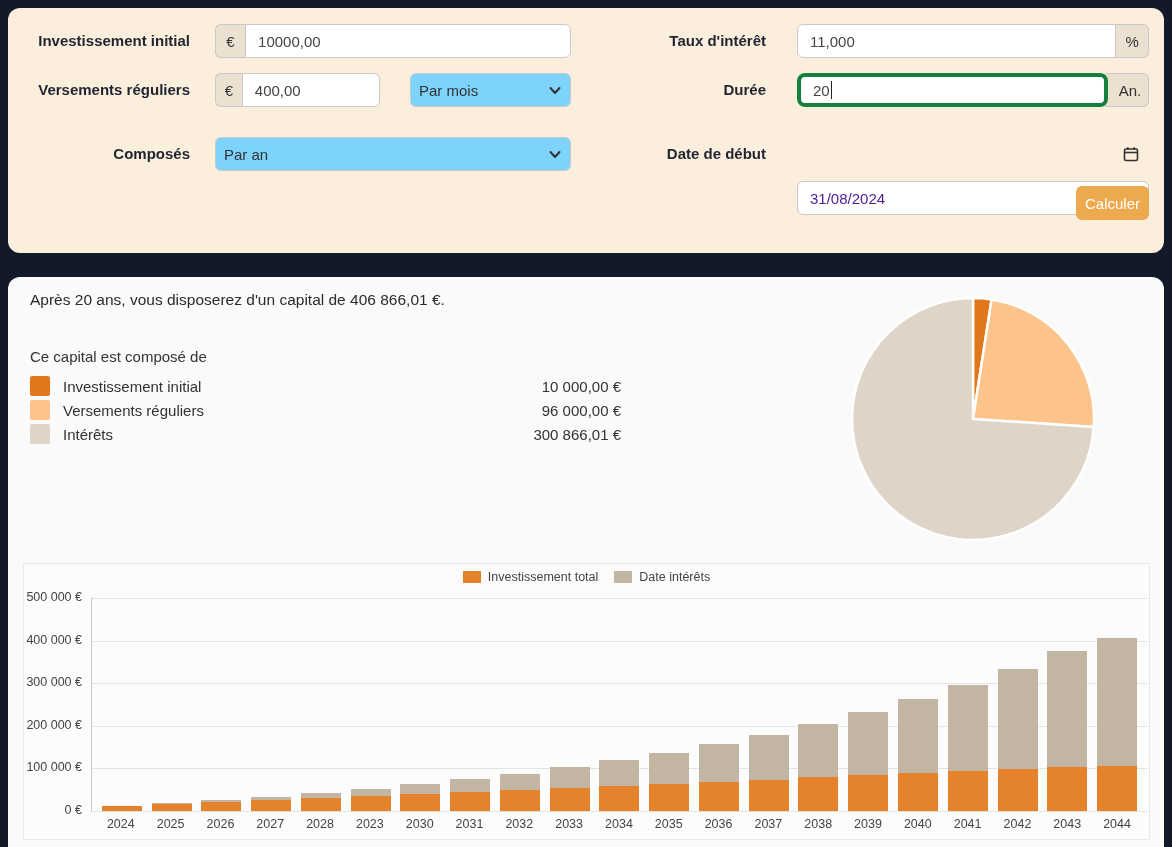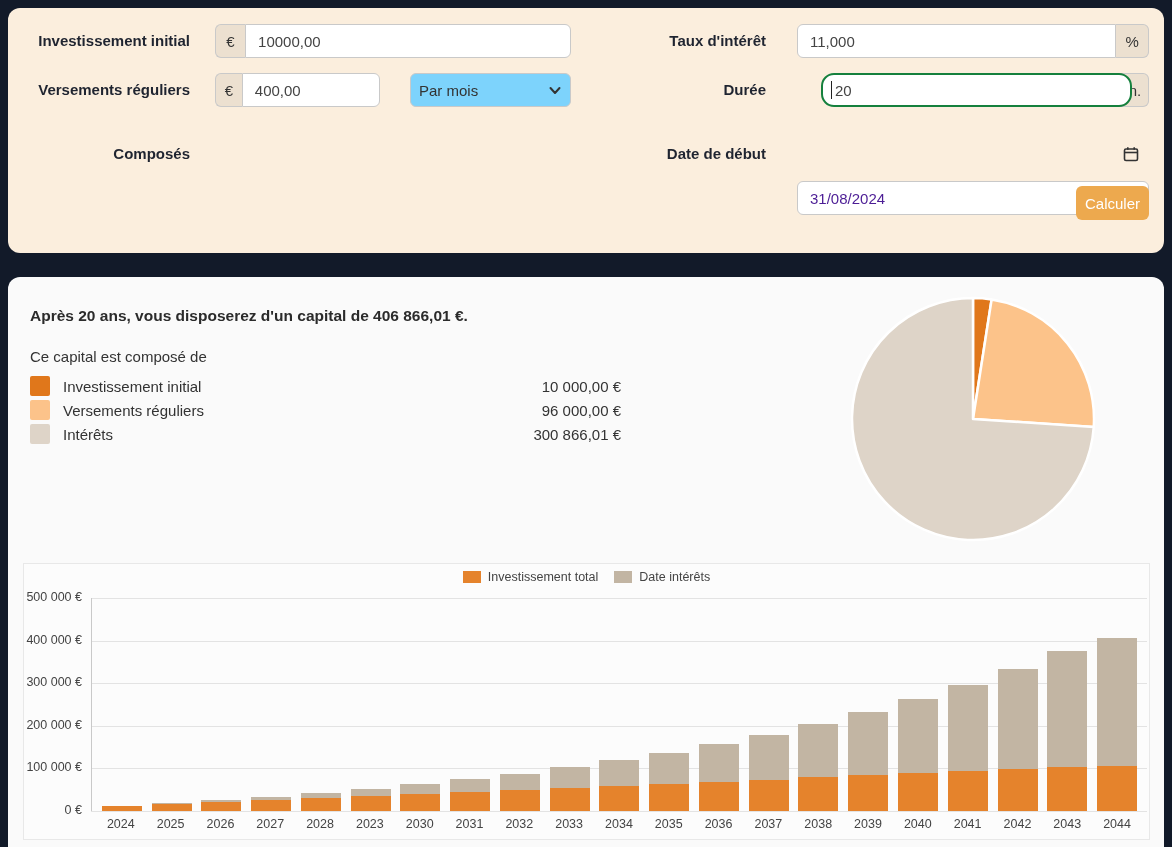--- a/index.html
+++ b/index.html
@@ -28,42 +28,42 @@
   .addon.left  { border-radius:6px 0 0 6px; border-right:none; width:33px; }
   .addon.right { border-radius:0 6px 6px 0; border-left:none; }
   .tinput {
     border:1px solid #c9c9c9; background:#fff; height:34px;
     font-family:"Liberation Sans", sans-serif;
     font-size:15px; color:#444; padding:0 12px; outline:none; width:100%;
   }
   .igroup .tinput.mid { border-radius:0 6px 6px 0; }
   .tinput.solo { border-radius:6px; }
   .tinput.focused {
-    border:2px solid #15803d; border-radius:13px; z-index:2; position:relative;margin-left:24px;
+    border:4px solid #15803d; border-radius:8px; z-index:2; position:relative;
   }
   .caret { position:absolute; left:34px; top:8px; width:1px; height:18px; background:#222; z-index:3; }
   .fselect-wrap { position:absolute; height:34px; }
   select.fselect {
     width:100%; height:34px; border:1px solid #c9c9c9; border-radius:6px;
     background:#7dd3fc; font-family:"Liberation Sans", sans-serif; font-size:15px; color:#333;
     padding:0 30px 0 8px; appearance:none; -webkit-appearance:none; outline:none;
   }
   .chev { position:absolute; right:10px; top:10px; pointer-events:none; }
   .cal-icon { position:absolute; right:10px; top:9px; pointer-events:none; }
   .calc-btn {
     position:absolute; left:1068px; top:178px; width:73px; height:34px;
     background:#eda94e; color:#fff; border:none; border-radius:6px;
     font-family:"Liberation Sans", sans-serif; font-size:15px; cursor:pointer;
   }
   
   .card {
     position:absolute; left:8px; top:277px; width:1156px; height:570px;
     background:#fafafa; border-radius:12px 12px 0 0;
   }
-  .summary { position:absolute; left:22px; top:30px; font-size:15.5px; font-weight:bold; color:#2b2b2b; }
+  .summary { position:absolute; left:22px; top:14px; font-size:15.5px; font-weight:normal; color:#2b2b2b; }
   .intro   { position:absolute; left:22px; top:71px; font-size:15px; color:#333; }
   .bk-list { position:absolute; left:22px; top:97px; width:591px; }
   .bk-row  { display:flex; align-items:center; height:24px; }
   .bk-swatch { width:20px; height:20px; border-radius:2px; margin-right:13px; flex:none; }
   .bk-label { font-size:15px; color:#333; flex:1; }
   .bk-value { font-size:15px; color:#333; text-align:right; }
   .pie-wrap { position:absolute; left:841px; top:18px; width:248px; height:248px; }
   
   .chart-box {
     position:absolute; left:15px; top:286px; width:1127px; height:277px;
@@ -128,20 +128,30 @@
   <div class="f-label" style="left:400px;top:65px;width:358px">Durée</div>
   <div class="igroup" style="left:789px;top:65px;width:352px">
     <span style="position:relative;flex:1">
       <input class="tinput focused" type="text" value="20" style="">
       <span class="caret"></span>
     </span>
     <span class="addon right" style="width:47px;margin-left:-6px;padding-left:10px;border-radius:6px;z-index:1">An.</span>
   </div>
 
   <div class="f-label" style="left:0;top:129px;width:182px">Composés</div>
+  <div class="fselect-wrap" style="left:207px;top:129px;width:356px">
+    <select class="fselect">
+      <option>Par an</option>
+    </select>
+    <span class="chev">
+      <svg width="12" height="14" viewBox="0 0 12 14">
+          <path d="M1.5 5l4.5 5 4.5-5" fill="none" stroke="#333" stroke-width="2" stroke-linecap="round" stroke-linejoin="round"></path>
+        </svg>
+    </span>
+  </div>
 
   <div class="f-label" style="left:400px;top:129px;width:358px">Date de début</div>
   <div class="fselect-wrap" style="left:789px;top:129px;width:352px">
     <input class="tinput solo" style="color: #4c1d95; margin-top: 44px;" type="text" value="31/08/2024">
     <span class="cal-icon">
       <svg width="16" height="16" viewBox="0 0 16 16">
           <rect x="1.5" y="3" width="13" height="11.5" rx="1.5" fill="none" stroke="#333" stroke-width="1.6"></rect>
           <line x1="1.5" y1="6.5" x2="14.5" y2="6.5" stroke="#333" stroke-width="1.6"></line>
           <line x1="4.8" y1="1.2" x2="4.8" y2="3.8" stroke="#333" stroke-width="1.6"></line>
           <line x1="11.2" y1="1.2" x2="11.2" y2="3.8" stroke="#333" stroke-width="1.6"></line>

